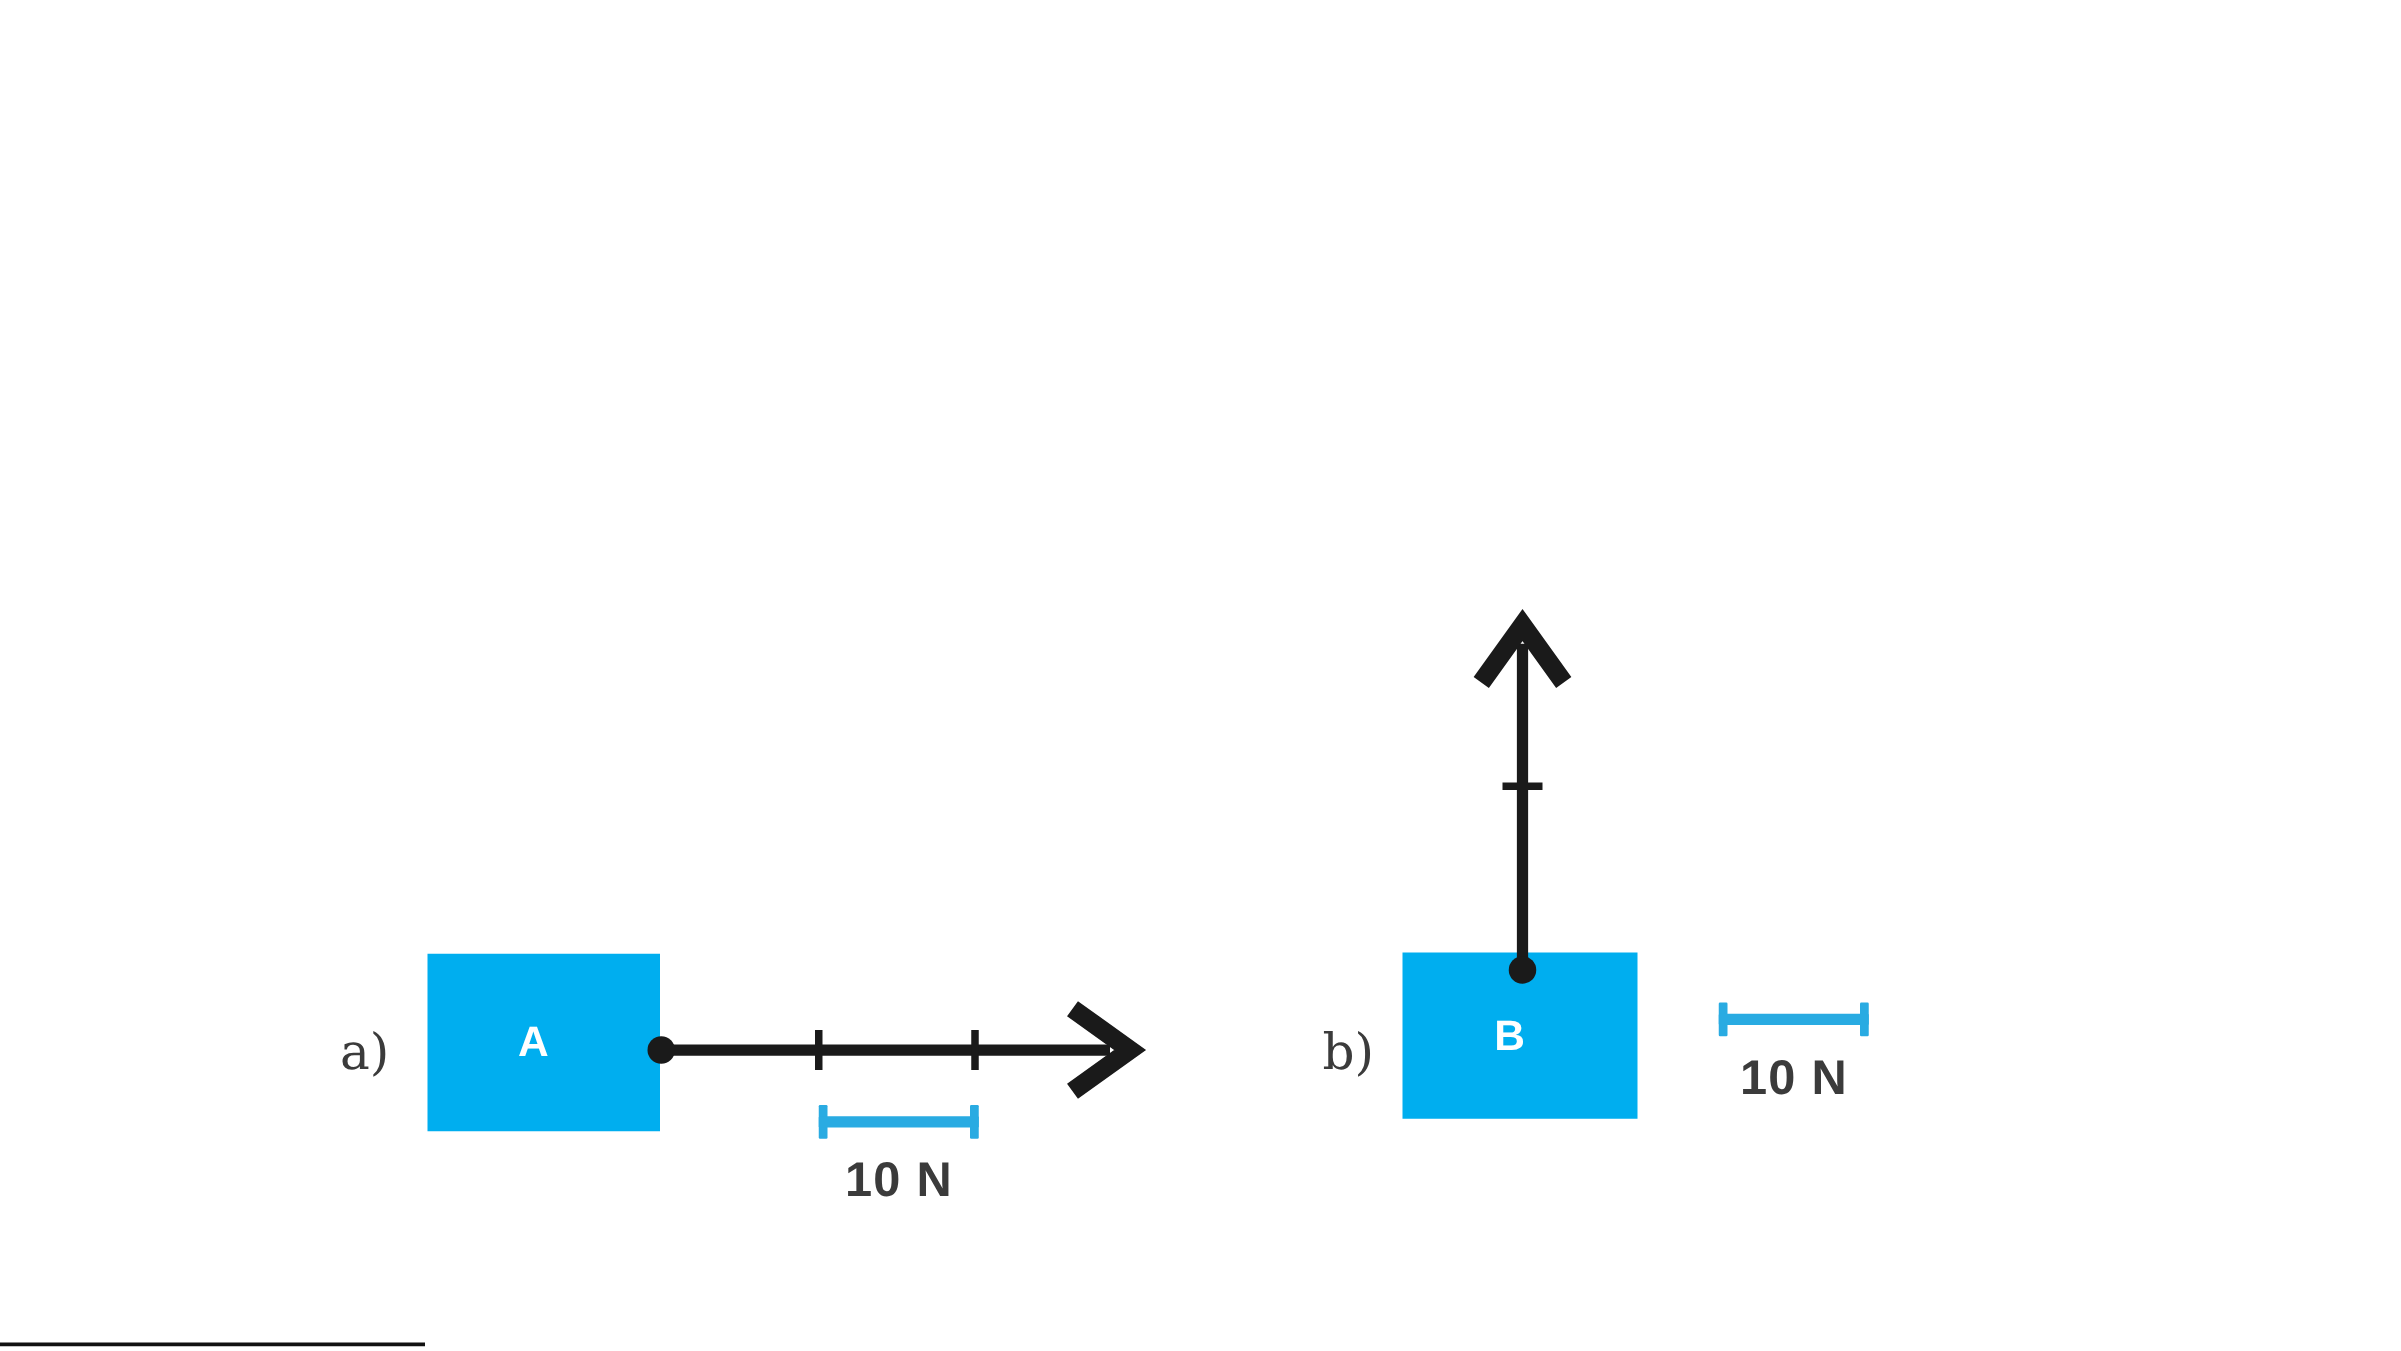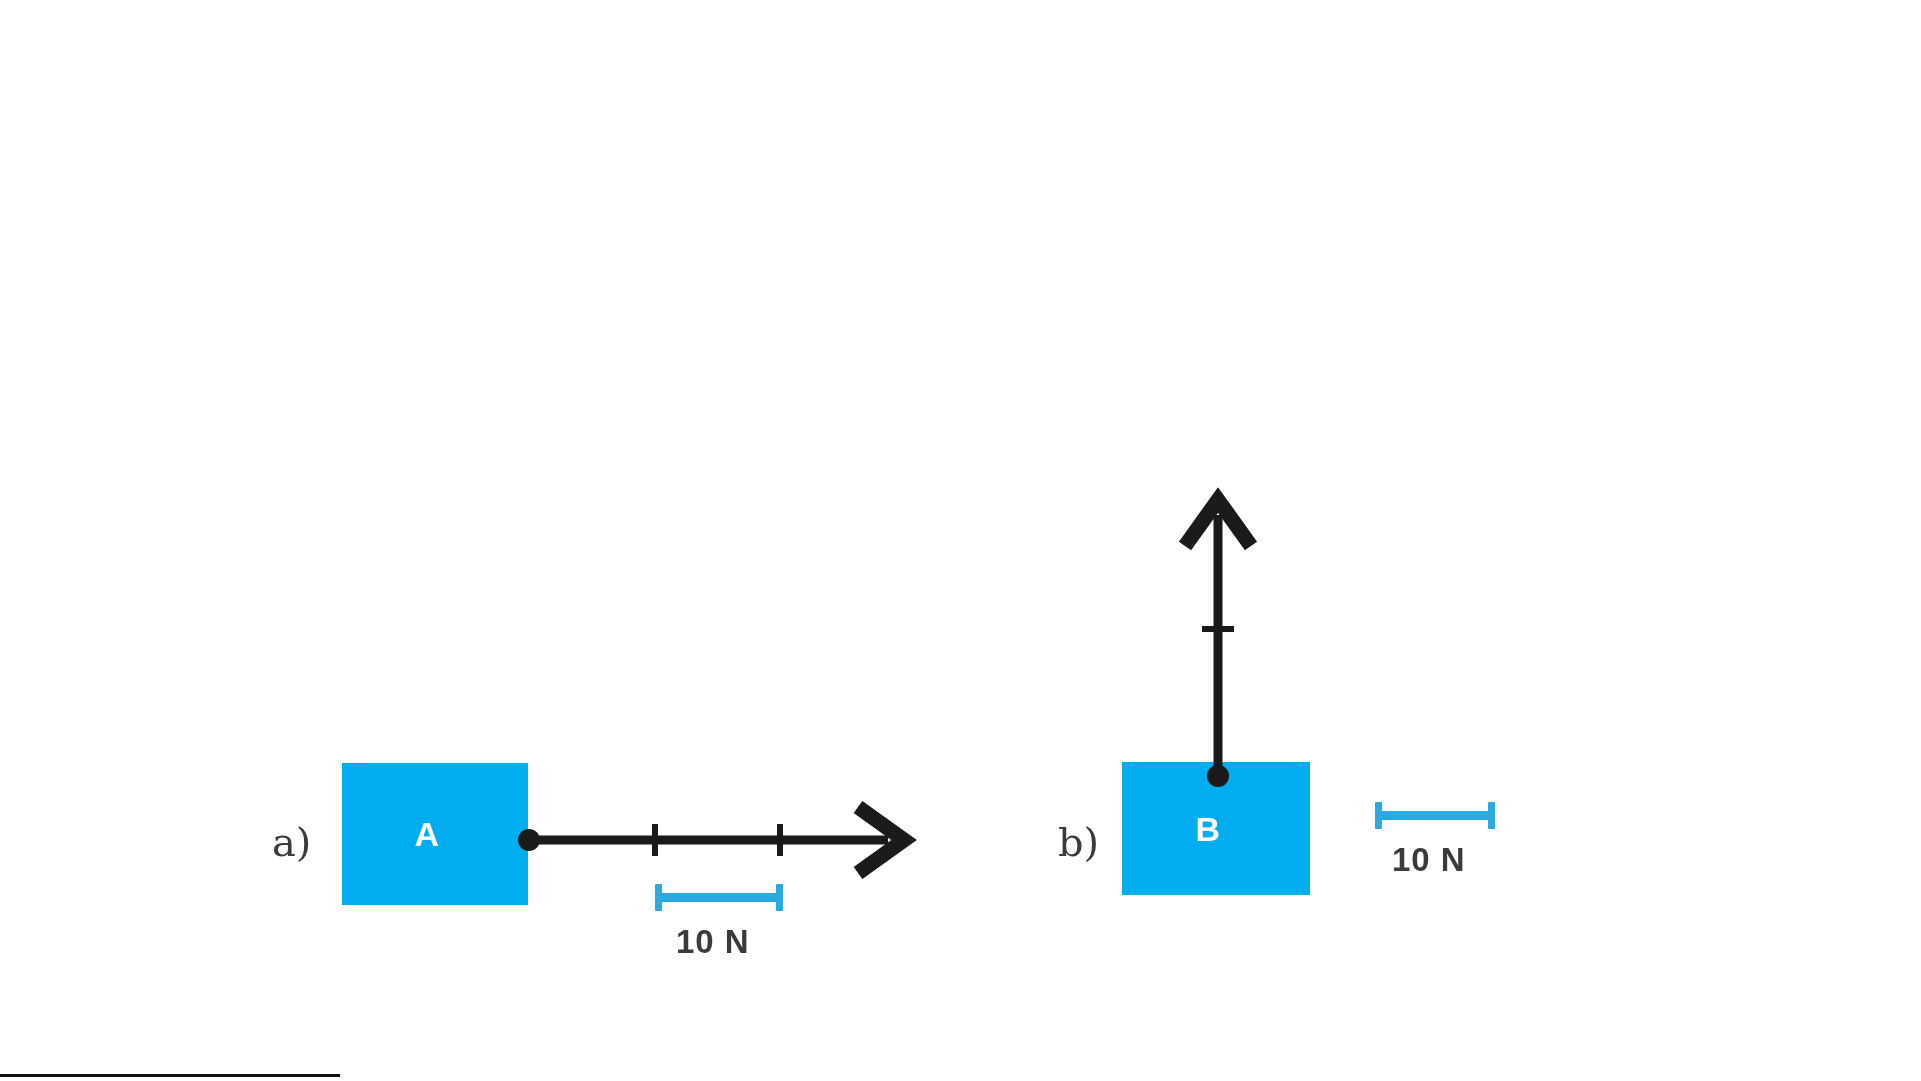--- a/index.html
+++ b/index.html
@@ -74,21 +74,21 @@
     top: 0;
     border-radius: 1px;
   }
   .scale-bar .cap.left  { left: 0; }
   .scale-bar .cap.right { right: 0; }
 
   .scale-label {
     position: absolute;
     font-family: "Liberation Sans", sans-serif;
     font-weight: bold;
-    font-size: 33px;
+    font-size: 39px;
     color: #3b3b3b;
     letter-spacing: 1px;
     line-height: 1;
     white-space: nowrap;
   }
 
   
   #bottom-rule {
     position: absolute;
     left: 0;

